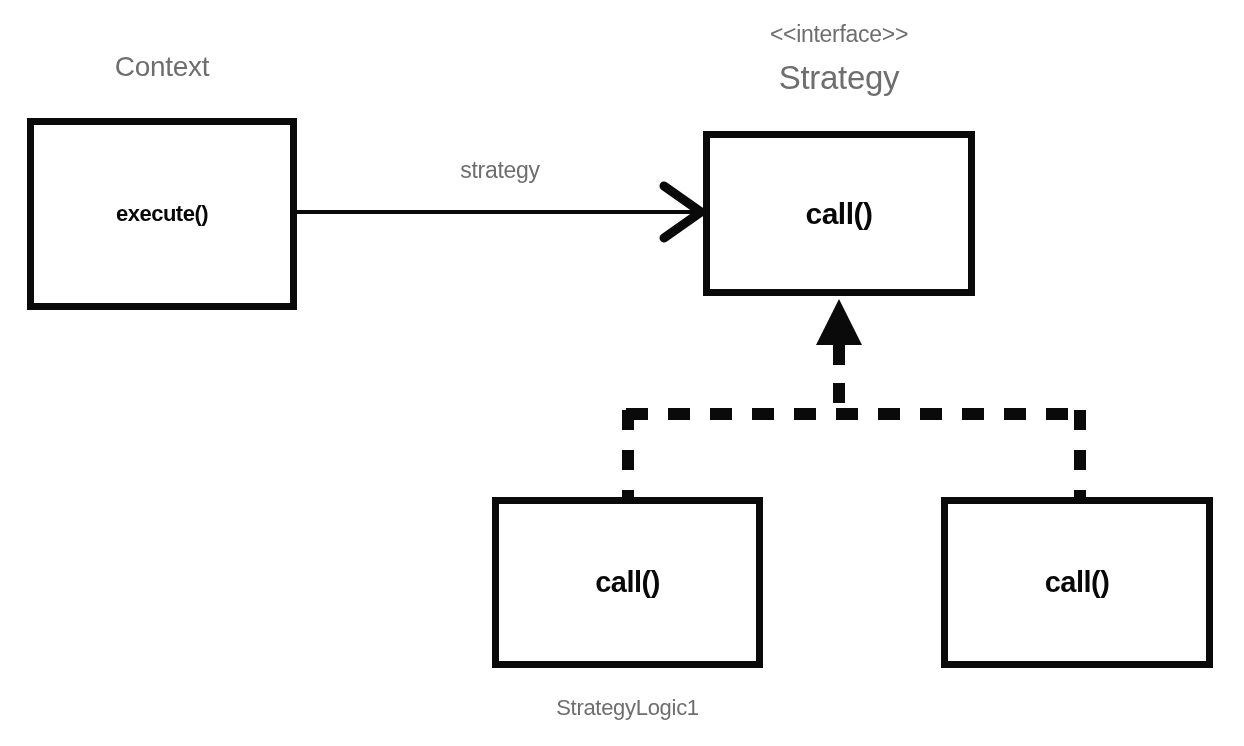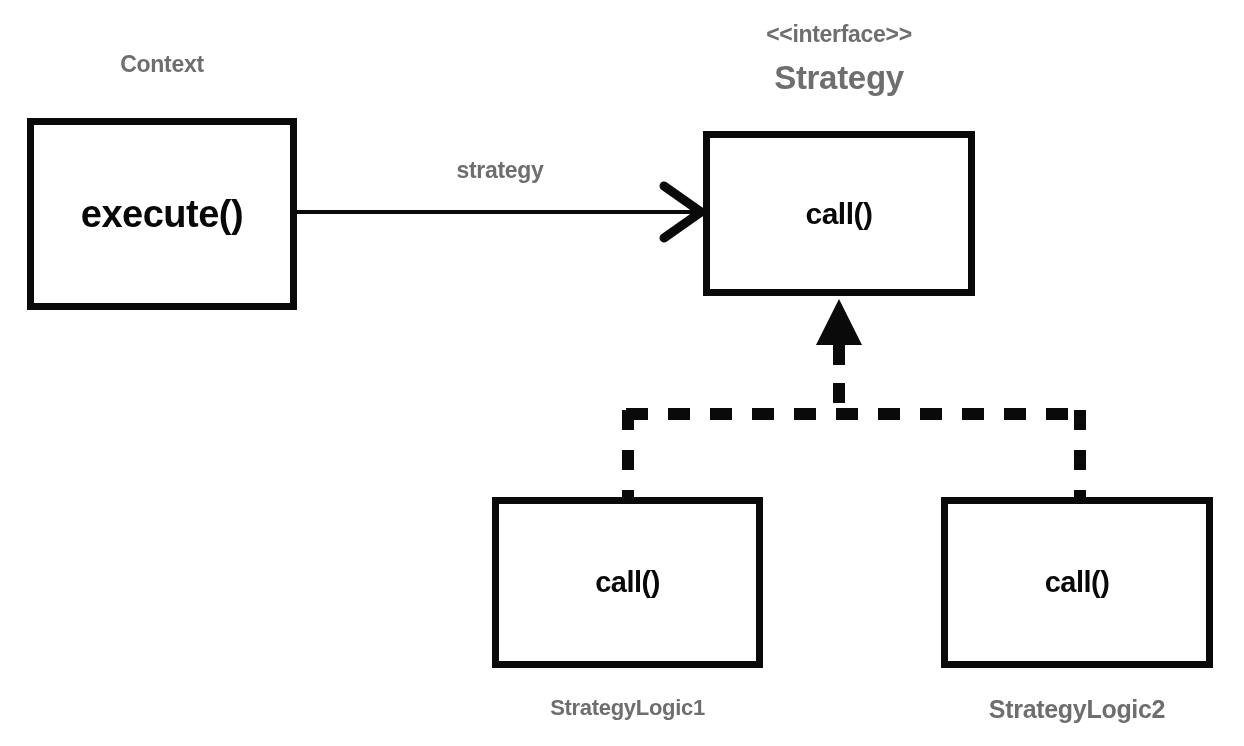--- a/index.html
+++ b/index.html
@@ -37,37 +37,37 @@
     letter-spacing: -0.5px;
     white-space: nowrap;
     line-height: 1;
   }
 
   #box-context      { left: 27px;  top: 118px; width: 270px; height: 192px; }
   #box-strategy     { left: 703px; top: 131px; width: 272px; height: 165px; }
   #box-logic1       { left: 492px; top: 497px; width: 271px; height: 171px; }
   #box-logic2       { left: 941px; top: 497px; width: 272px; height: 171px; }
 
-  #box-context  .member { font-size: 38px; }
+  #box-context  .member { font-size: 22px; }
   #box-strategy .member { font-size: 30px; }
   #box-logic1   .member,
   #box-logic2   .member { font-size: 29px; }
 
   
   .caption {
     position: absolute;
     color: #6e6e6e;
-    font-weight: bold;
+    font-weight: normal;
     text-align: center;
     white-space: nowrap;
     line-height: 1.08;
     letter-spacing: -0.3px;
     z-index: 4;
   }
-  #label-context       { left: 27px;  top: 52px;  width: 270px; font-size: 23px; }
+  #label-context       { left: 27px;  top: 52px;  width: 270px; font-size: 28px; }
   #label-stereotype    { left: 703px; top: 22px;  width: 272px; font-size: 23px; }
   #label-strategy      { left: 703px; top: 60px;  width: 272px; font-size: 33px; }
   #label-assoc-role    { left: 380px; top: 158px; width: 240px; font-size: 23px; }
   #label-logic1        { left: 492px; top: 696px; width: 271px; font-size: 22px; }
   #label-logic2        { left: 941px; top: 696px; width: 272px; font-size: 25px; }
 
   
   #connectors {
     position: absolute;
     left: 0;
@@ -106,21 +106,20 @@
   <div class="caption" id="label-context">Context</div>
 
   <div class="caption" id="label-stereotype">&lt;&lt;interface&gt;&gt;</div>
 
   <div class="caption" id="label-strategy">Strategy</div>
 
   <div class="caption" id="label-assoc-role">strategy</div>
 
   <div class="caption" id="label-logic1">StrategyLogic1</div>
 
-  <div class="caption" id="label-logic2">StrategyLogic2</div>
 
   <div class="uml-box" id="box-context">
     <span class="member">execute()</span>
   </div>
 
   <div class="uml-box" id="box-strategy">
     <span class="member">call()</span>
   </div>
 
   <div class="uml-box" id="box-logic1">

